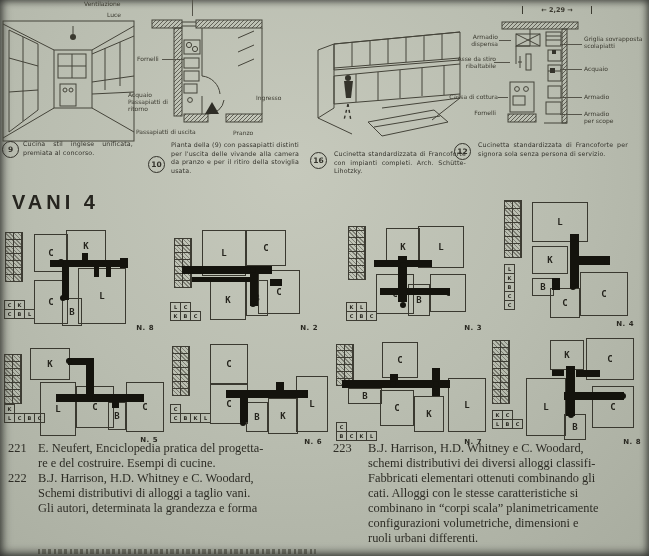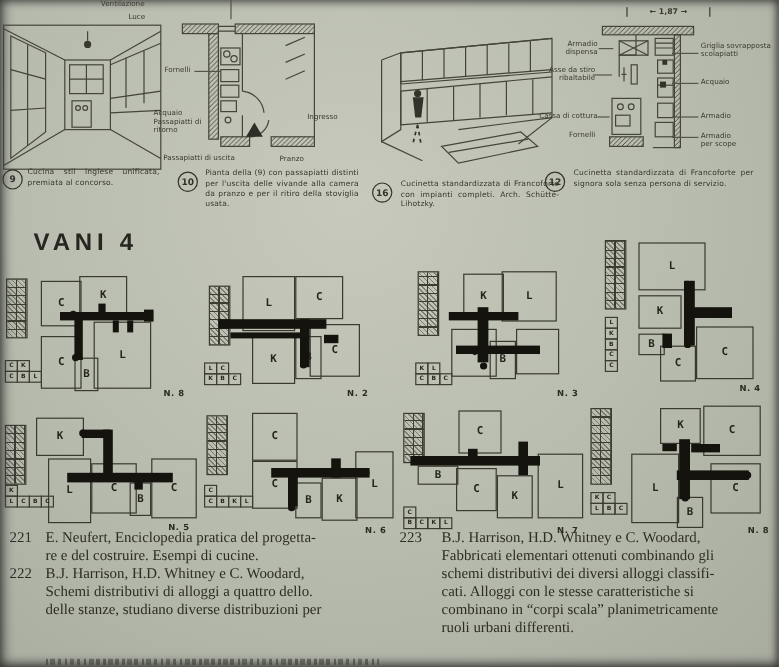--- a/index.html
+++ b/index.html
@@ -104,21 +104,21 @@
       </g>
       <path d="M62,88 L69,100 L55,100 Z" fill="#2e2d26"></path>
     </svg>
     <div class="flabel" style="left:137px;top:56px;">Fornelli</div>
     <div class="lead" style="left:162px;top:59px;width:22px;"></div>
     <div class="flabel" style="left:128px;top:92px;">Acquaio</div>
     <div class="flabel" style="left:128px;top:99px;width:42px;">Passapiatti di ritorno</div>
     <div class="flabel" style="left:136px;top:129px;width:84px;">Passapiatti di uscita</div>
     <div class="flabel" style="left:256px;top:95px;">Ingresso</div>
     <div class="flabel" style="left:233px;top:130px;">Pranzo</div>
-    <div class="fnum" style="left:148px;top:143px;">10</div>
+    <div class="fnum" style="left:148px;top:156px;">10</div>
     <div class="cap" style="left:171px;top:141px;width:128px;">Pianta della (9) con passapiatti distinti per l'uscita delle vivande alla camera da pranzo e per il ritiro della stoviglia usata.</div>
   </div>
 
   <div>
     <svg style="left:312px;top:24px;" width="152" height="118" viewBox="0 0 152 118">
       <g fill="none" stroke="#45443a" stroke-width="1">
         <path d="M6,26 L22,20 L148,8 L148,74 L70,84"></path>
         <path d="M22,20 L148,8 M22,44 L148,34 M22,20 L22,46"></path>
         <path d="M40,18 L40,43 M58,16 L58,41 M76,15 L76,40 M94,13 L94,38 M112,12 L112,37 M130,10 L130,36"></path>
         <path d="M22,52 L148,40 M22,80 L148,70 M22,52 L22,80"></path>
@@ -132,21 +132,21 @@
       <path d="M32,57 L41,57 L39,74 L34,74 Z" fill="#34332b"></path>
       <path d="M36,80 L32,96 M36,80 L39,97" stroke="#34332b" stroke-width="1.4" stroke-dasharray="3,3" fill="none"></path>
     </svg>
     <div class="fnum" style="left:310px;top:152px;">16</div>
     <div class="cap" style="left:334px;top:150px;width:132px;">Cucinetta standardizzata di Francoforte con impianti completi. Arch. Schütte-Lihotzky.</div>
   </div>
 
   <div>
     <div class="dim" style="left:522px;top:6px;width:62px;">
       <span>←</span>
-      <span>1,87</span>
+      <span>2,29</span>
       <span>→</span>
     </div>
     <svg style="left:500px;top:20px;" width="80" height="118" viewBox="0 0 80 118">
       <defs>
           <pattern id="ht12" width="4" height="4" patternUnits="userSpaceOnUse">
             <path d="M0,4 L4,0" stroke="#4a4940" stroke-width="0.8"></path>
           </pattern>
         </defs>
       <g fill="none" stroke="#45443a" stroke-width="1">
         <rect x="2" y="2" width="76" height="7" fill="url(#ht12)"></rect>
@@ -185,21 +185,21 @@
     <div class="lead" style="left:494px;top:62px;width:16px;"></div>
     <div class="lead" style="left:498px;top:97px;width:10px;"></div>
     <div class="lead" style="left:560px;top:44px;width:22px;"></div>
     <div class="lead" style="left:560px;top:69px;width:22px;"></div>
     <div class="lead" style="left:560px;top:97px;width:22px;"></div>
     <div class="lead" style="left:560px;top:114px;width:22px;"></div>
     <div class="fnum" style="left:454px;top:143px;">12</div>
     <div class="cap" style="left:478px;top:141px;width:150px;">Cucinetta standardizzata di Francoforte per signora sola senza persona di servizio.</div>
   </div>
 
-  <div class="heading" style="left:12px;top:191px;margin-left:16px;">VANI 4</div>
+  <div class="heading" style="left:12px;top:191px;">VANI 4</div>
 
   <div class="diagram" style="left:2px;top:222px;width:160px;height:114px;">
     <div class="stairs" style="left:3px;top:10px;width:16px;height:48px;"></div>
     <div class="room" style="left:32px;top:12px;width:32px;height:36px;">C</div>
     <div class="room" style="left:64px;top:8px;width:38px;height:30px;">K</div>
     <div class="room" style="left:76px;top:46px;width:46px;height:54px;">L</div>
     <div class="room" style="left:32px;top:58px;width:32px;height:42px;">C</div>
     <div class="room" style="left:60px;top:76px;width:18px;height:26px;">B</div>
     <div class="bar" style="left:48px;top:38px;width:76px;height:7px;"></div>
     <div class="bar" style="left:60px;top:38px;width:7px;height:40px;"></div>
@@ -240,21 +240,21 @@
       <div class="lrow">
           <span class="cell">L</span>
           <span class="cell">C</span>
         </div>
       <div class="lrow">
           <span class="cell">K</span>
           <span class="cell">B</span>
           <span class="cell">C</span>
         </div>
     </div>
-    <div class="dlabel" style="right:19px;bottom:4px;">N. 2</div>
+    <div class="dlabel" style="right:8px;bottom:4px;">N. 2</div>
   </div>
 
   <div class="diagram" style="left:330px;top:222px;width:158px;height:114px;">
     <div class="stairs" style="left:18px;top:4px;width:16px;height:52px;"></div>
     <div class="room" style="left:56px;top:6px;width:32px;height:36px;">K</div>
     <div class="room" style="left:88px;top:4px;width:44px;height:40px;">L</div>
     <div class="room" style="left:46px;top:52px;width:36px;height:38px;">C</div>
     <div class="room" style="left:100px;top:52px;width:34px;height:36px;">C</div>
     <div class="room" style="left:78px;top:62px;width:20px;height:30px;">B</div>
     <div class="bar" style="left:68px;top:34px;width:9px;height:46px;"></div>
@@ -417,28 +417,29 @@
   </div>
 
   <div class="ref-num" style="left:8px;top:441px;">221</div>
   <div class="ref-block" style="left:38px;top:441px;">
     <div>E. Neufert, Enciclopedia pratica del progetta-</div>
     <div>re e del costruire. Esempi di cucine.</div>
   </div>
   <div class="ref-num" style="left:8px;top:471px;">222</div>
   <div class="ref-block" style="left:38px;top:471px;">
     <div>B.J. Harrison, H.D. Whitney e C. Woodard,</div>
-    <div>Schemi distributivi di alloggi a quattro dello.</div>
-    <div>delle stanze, studiano diverse distribuzioni per</div>
+    <div>Schemi distributivi di alloggi a taglio vani.</div>
+    <div>Gli autori, determinata la grandezza e forma</div>
   </div>
   <div class="cutline" style="left:38px;top:549px;width:278px;"></div>
 
   <div class="ref-num" style="left:333px;top:441px;">223</div>
   <div class="ref-block" style="left:368px;top:441px;">
     <div>B.J. Harrison, H.D. Whitney e C. Woodard,</div>
+    <div>schemi distributivi dei diversi alloggi classifi-</div>
     <div>Fabbricati elementari ottenuti combinando gli</div>
-    <div>schemi distributivi dei diversi alloggi classifi-</div>
     <div>cati. Alloggi con le stesse caratteristiche si</div>
     <div>combinano in “corpi scala” planimetricamente</div>
+    <div>configurazioni volumetriche, dimensioni e</div>
     <div>ruoli urbani differenti.</div>
   </div>
 
 </div>
 
 </body></html>

